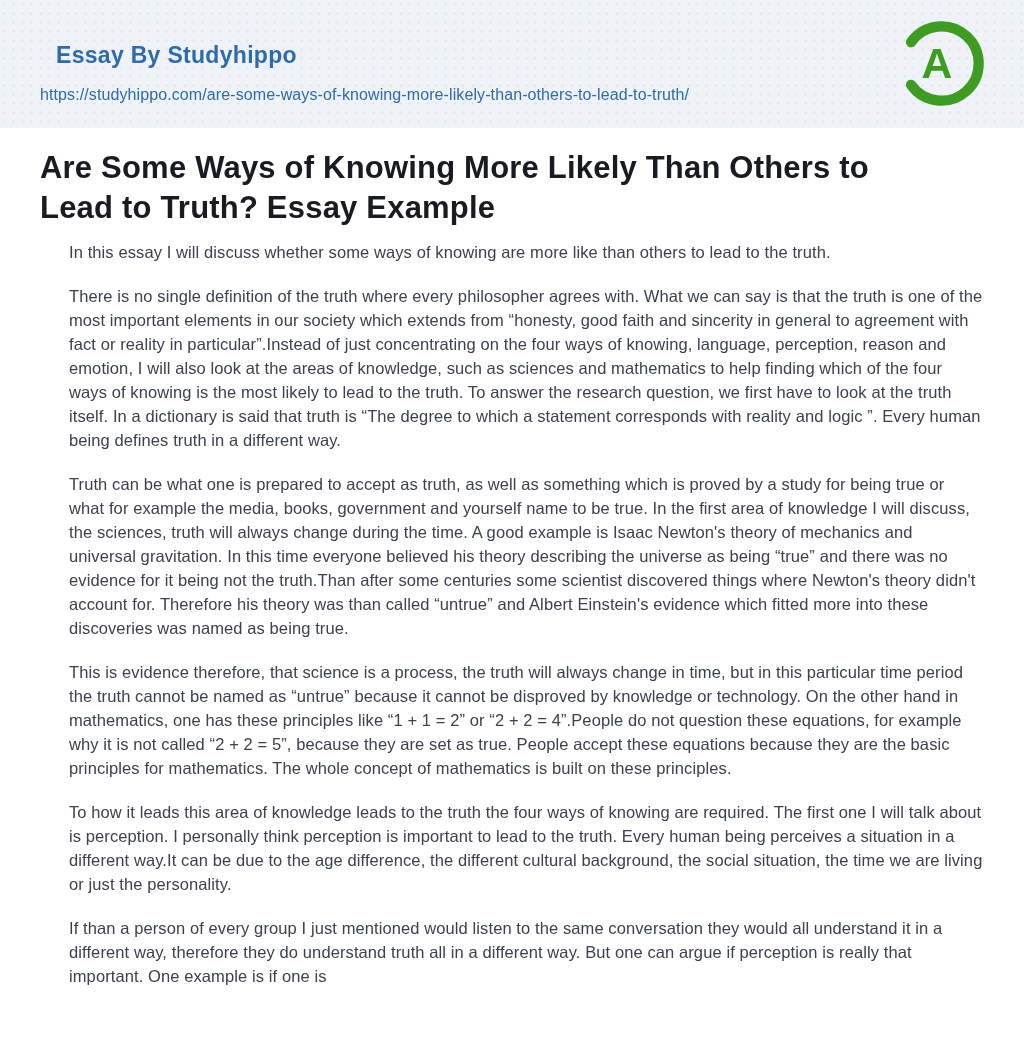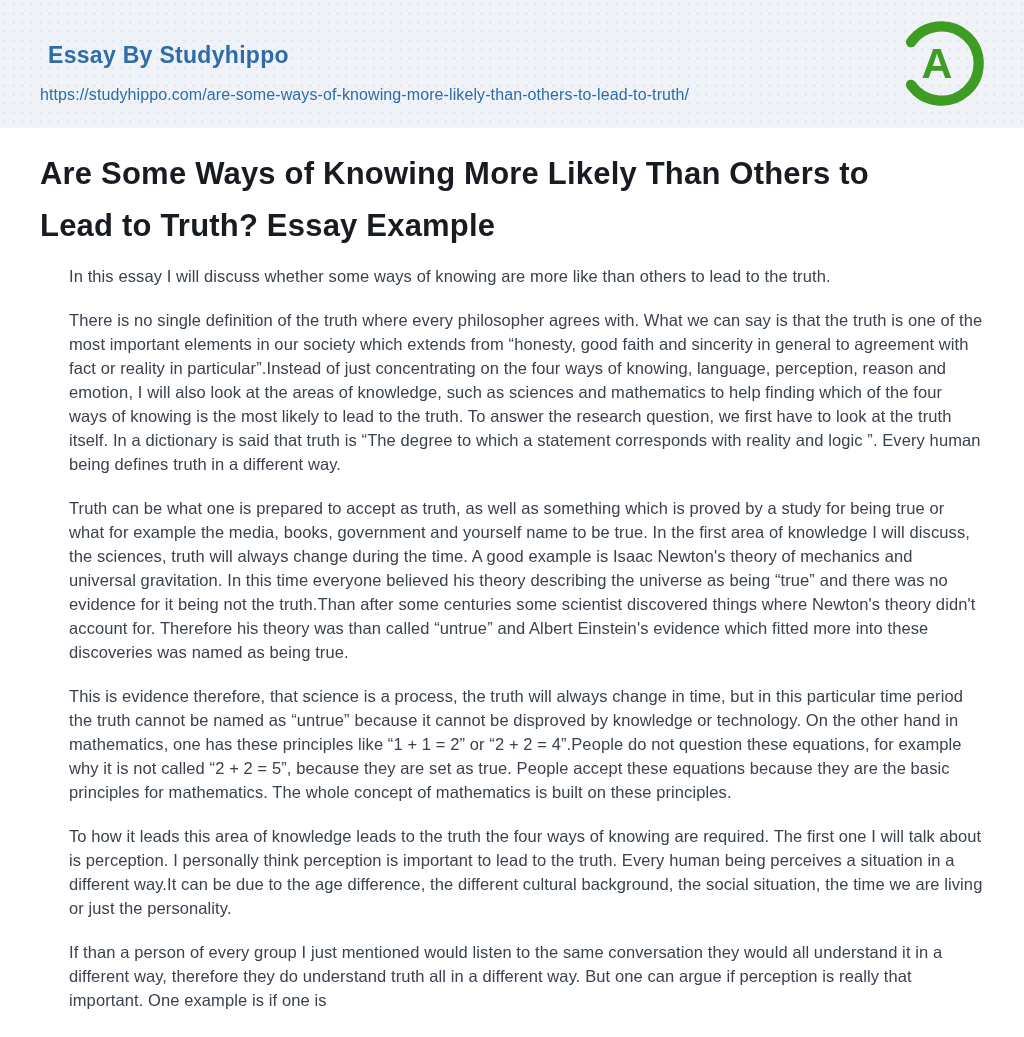--- a/index.html
+++ b/index.html
@@ -19,21 +19,21 @@
   .header-band {
     position: relative;
     width: 1024px;
     height: 128px;
     background-color: #eff3f8;
     background-image: radial-gradient(circle, #dfe7ef 1.1px, transparent 1.1px);
     background-size: 9px 9px;
   }
   .site-title {
     position: absolute;
-    left: 48px;
+    left: 56px;
     top: 42px;
     font-size: 23px;
     font-weight: 700;
     letter-spacing: 0.3px;
     color: #2e6ba8;
   }
   .page-url {
     position: absolute;
     left: 40px;
     top: 86px;
@@ -51,21 +51,21 @@
     height: 93px;
     cursor: pointer;
   }
   
   .article {
     padding: 20px 40px 0 40px;
     width: 1024px;
   }
   h1.article-title {
     font-size: 31px;
-    line-height: 52px;
+    line-height: 40px;
     font-weight: 700;
     color: #181b22;
     letter-spacing: 0.2px;
     max-width: 905px;
     margin-bottom: 12px;
   }
   .article p {
     font-size: 16.5px;
     line-height: 24px;
     color: #3a4150;

